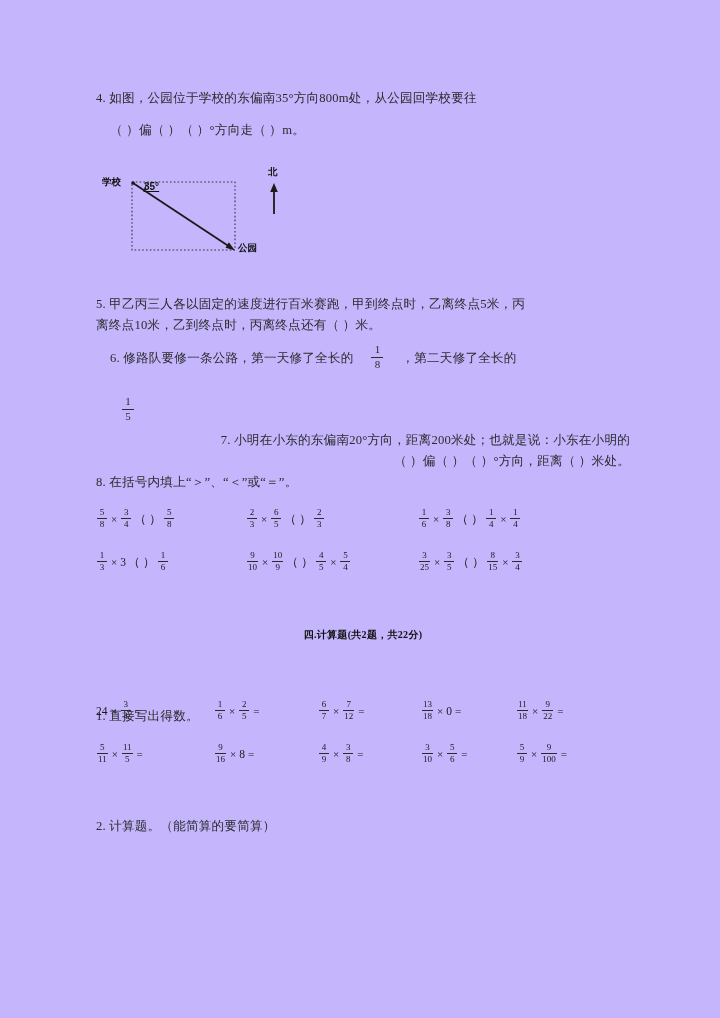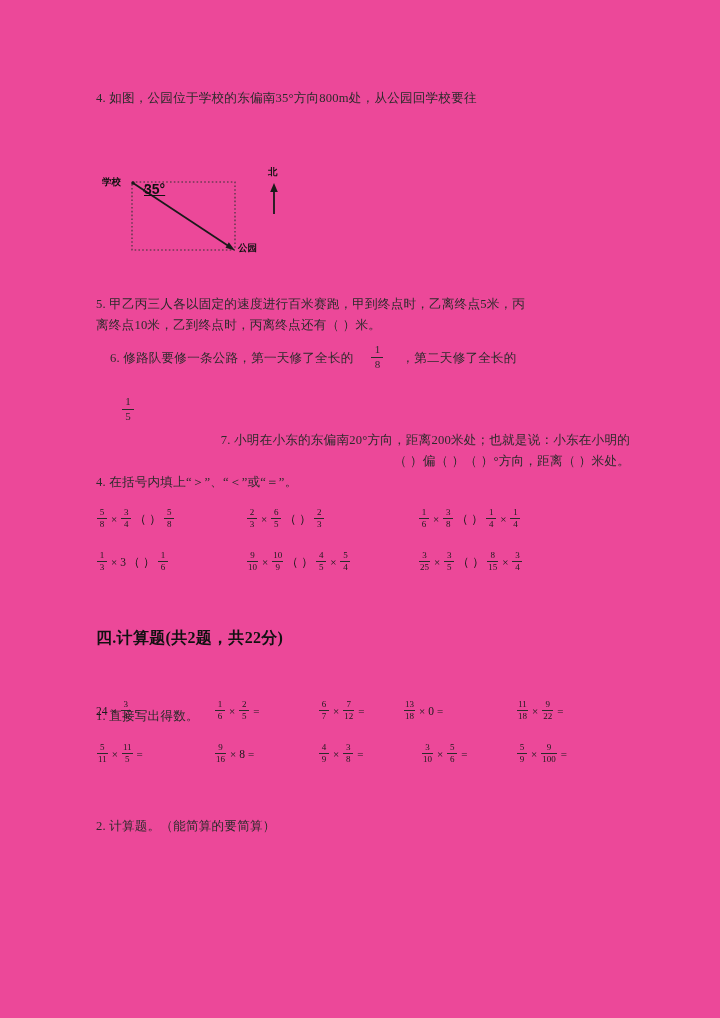--- a/index.html
+++ b/index.html
@@ -13,43 +13,44 @@
     position: relative;
     font-family: "Liberation Serif", "DejaVu Serif", serif;
     color: #1a1a1a;
     -webkit-font-smoothing: antialiased;
   }
   .page {
     position: absolute;
     left: 0; top: 0;
     width: 720px;
     height: 1018px;
-    background: #ec4899;
+    background: #c4b5fd;
     overflow: hidden;
   }
   .content {
     position: absolute;
     left: 96px;
     top: 0;
     width: 534px;
   }
 
   
   .q {
     font-size: 12.6px;
     line-height: 21px;
     color: #2b2b2b;
     letter-spacing: 0.2px;
   }
 
   .sec-head {
-    font-size: 16px;
+    font-size: 10px;
     font-weight: bold;
     color: #111;
     letter-spacing: 0.3px;
+    text-align: center;
   }
 
   
   .frac {
     display: inline-flex;
     flex-direction: column;
     align-items: center;
     justify-content: center;
     vertical-align: middle;
     line-height: 1;
@@ -113,35 +114,36 @@
   .dlabel {
     position: absolute;
     font-size: 9.5px;
     font-weight: bold;
     font-family: "Liberation Sans", sans-serif;
     color: #111;
     white-space: nowrap;
   }
   .dangle {
     position: absolute;
-    font-size: 14px;
+    font-size: 10px;
     font-family: "Liberation Sans", sans-serif;
     color: #111;
     font-weight: bold;
     text-decoration: underline;
   }
 </style>
 </head>
 <body>
 
 <div class="page">
   <div class="content">
 
     <div style="position:absolute; left:0; top:88px; width:534px;">
       <div class="q">4. 如图，公园位于学校的东偏南35°方向800m处，从公园回学校要往</div>
+      <div class="q" style="margin-top:11px; padding-left:14px;">（        ）偏（        ）（        ）°方向走（        ）m。</div>
     </div>
 
     <div class="diagram" style="position:absolute; left:6px; top:168px; width:215px; height:100px;">
       <svg width="215" height="100" viewBox="0 0 215 100">
 
         <rect x="30" y="14" width="103" height="68" fill="none" stroke="#333" stroke-width="1.1" stroke-dasharray="1.6,2.2"></rect>
 
         <line x1="31" y1="15" x2="128" y2="79" stroke="#1a1a1a" stroke-width="1.8"></line>
         <polygon points="133,82.5 123.5,79.8 126.8,74.3" fill="#1a1a1a"></polygon>
 
@@ -181,21 +183,21 @@
         </span>
       </div>
     </div>
 
     <div style="position:absolute; left:0; top:430px; width:534px;text-align:right;">
       <div class="q">7. 小明在小东的东偏南20°方向，距离200米处；也就是说：小东在小明的</div>
       <div class="q" style="padding-left:4px;">（        ）偏（        ）（        ）°方向，距离（        ）米处。</div>
     </div>
 
     <div style="position:absolute; left:0; top:472px; width:534px;">
-      <div class="q">4. 在括号内填上“＞”、“＜”或“＝”。</div>
+      <div class="q">8. 在括号内填上“＞”、“＜”或“＝”。</div>
     </div>
 
     <div style="position:absolute; left:0; top:508px; width:534px;">
       <div id="compare-rows">
           <div style="position: relative; height: 43px;">
             <div style="position: absolute; left: 0px; top: 0px; display: flex; align-items: center; white-space: nowrap;">
               <span class="expr-cell">
                 <span class="frac">
                   <span class="n">5</span>
                   <span class="bar"></span>
@@ -394,21 +396,21 @@
                 <span class="d">7</span>
               </span>
               <span class="op">×</span>
               <span class="frac">
                 <span class="n">7</span>
                 <span class="bar"></span>
                 <span class="d">12</span>
               </span>
               <span class="op">=</span>
             </span>
-            <span class="expr-cell" style="position: absolute; left: 307px; top: 0px;">
+            <span class="expr-cell" style="position: absolute; left: 325px; top: 0px;">
               <span class="frac">
                 <span class="n">13</span>
                 <span class="bar"></span>
                 <span class="d">18</span>
               </span>
               <span class="op">×</span>
               <span class="int">0</span>
               <span class="op">=</span>
             </span>
             <span class="expr-cell" style="position: absolute; left: 420px; top: 0px;">

